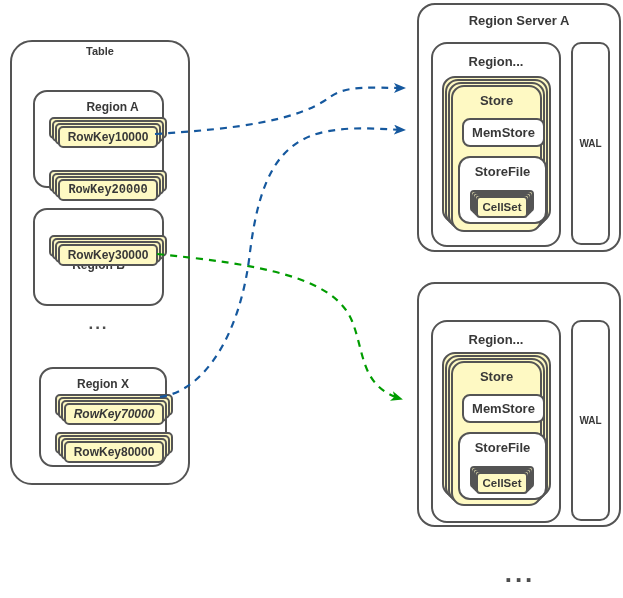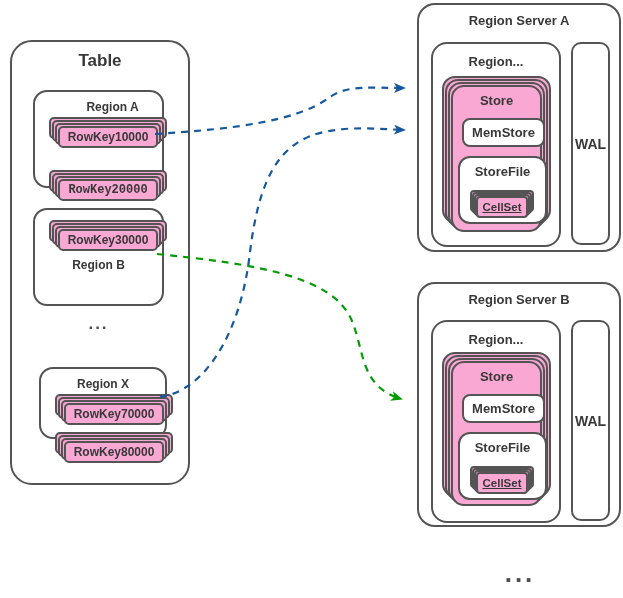--- a/index.html
+++ b/index.html
@@ -12,85 +12,85 @@
     position:absolute;box-sizing:border-box;background:#ffffff;
     border:2px solid #545454;
   }
   .title{
     position:absolute;left:0;right:0;text-align:center;
     font-weight:bold;color:#383838;white-space:nowrap;
   }
   
   .stack{position:absolute;box-sizing:border-box;}
   .stack .ly,.stack .fc{
-    position:absolute;box-sizing:border-box;background:#f9a8d4;border:2px solid #545454;
+    position:absolute;box-sizing:border-box;background:#fef9c3;border:2px solid #545454;
   }
   
   .rk .ly,.rk .fc{height:22px;border-radius:5px;}
   .rk .l3{left:0;right:0;top:0;}
   .rk .l2{left:3px;right:3px;top:3px;}
   .rk .l1{left:6px;right:6px;top:6px;}
   .rk .fc{left:9px;right:9px;top:9px;display:flex;align-items:center;justify-content:center;
           font-size:12px;}
   
   .st .ly,.st .fc{border-radius:13px;}
   .st .l3{left:0;right:0;top:0;bottom:9px;}
   .st .l2{left:3px;right:3px;top:3px;bottom:6px;}
   .st .l1{left:6px;right:6px;top:6px;bottom:3px;}
   .st .fc{left:9px;right:9px;top:9px;bottom:0;}
   
   .cs .ly,.cs .fc{height:22px;border-radius:4px;}
   .cs .l3{left:0;right:0;top:0;}
   .cs .l2{left:2px;right:2px;top:2px;}
   .cs .l1{left:4px;right:4px;top:4px;}
   .cs .fc{left:6px;right:6px;top:6px;display:flex;align-items:center;justify-content:center;
-          font-size:11.5px;text-decoration:underline;}
+          font-size:11.5px;}
   .ellipsis{position:absolute;text-align:center;color:#4d4d4d;letter-spacing:2px;}
-  .wal{display:flex;align-items:center;justify-content:center;font-size:14px;}
+  .wal{display:flex;align-items:center;justify-content:center;font-size:10px;}
   svg.overlay{position:absolute;left:0;top:0;z-index:10;pointer-events:none;}
 </style>
 </head>
 <body>
 
 <div id="canvas">
 
   <div class="box" style="left:10px;top:40px;width:180px;height:445px;border-radius:22px;">
-    <div class="title" style="top:9px;font-size:17px;">Table</div>
+    <div class="title" style="top:3px;font-size:11px;">Table</div>
 
     <div class="box" style="left:21px;top:48px;width:131px;height:98px;border-radius:14px;">
       <div class="title" style="top:8px;font-size:12px;margin-left:28px;">Region A</div>
       <div class="stack rk" style="left:14px;top:25px;width:118px;height:34px;">
         <i class="ly l3"></i>
           <i class="ly l2"></i>
           <i class="ly l1"></i>
         <b class="fc">RowKey10000</b>
       </div>
       <div class="stack rk" style="left:14px;top:78px;width:118px;height:34px;font-family:Liberation Mono, monospace;">
         <i class="ly l3"></i>
           <i class="ly l2"></i>
           <i class="ly l1"></i>
         <b class="fc">RowKey20000</b>
       </div>
     </div>
 
     <div class="box" style="left:21px;top:166px;width:131px;height:98px;border-radius:14px;">
       <div class="title" style="top:8px;font-size:12px;margin-top:40px;">Region B</div>
-      <div class="stack rk" style="left:14px;top:10px;width:118px;height:34px;">
+      <div class="stack rk" style="left:14px;top:25px;width:118px;height:34px;">
         <i class="ly l3"></i>
           <i class="ly l2"></i>
           <i class="ly l1"></i>
         <b class="fc">RowKey30000</b>
       </div>
     </div>
 
     <div class="ellipsis" style="left:21px;top:272px;width:131px;font-size:17px;">...</div>
 
-    <div class="box" style="left:27px;top:325px;width:128px;height:72px;border-radius:14px;">
+    <div class="box" style="left:27px;top:325px;width:128px;height:100px;border-radius:14px;">
       <div class="title" style="top:8px;font-size:12px;">Region X</div>
-      <div class="stack rk" style="left:14px;top:25px;width:118px;height:34px;">
+      <div class="stack rk" style="left:14px;top:25px;width:118px;height:34px;font-style:italic;">
         <i class="ly l3"></i>
           <i class="ly l2"></i>
           <i class="ly l1"></i>
         <b class="fc">RowKey70000</b>
       </div>
       <div class="stack rk" style="left:14px;top:63px;width:118px;height:34px;">
         <i class="ly l3"></i>
           <i class="ly l2"></i>
           <i class="ly l1"></i>
         <b class="fc">RowKey80000</b>
@@ -120,21 +120,20 @@
             <b class="fc">CellSet</b>
           </div>
         </div>
       </div>
     </div>
 
     <div class="box wal" style="left:152px;top:37px;width:39px;height:203px;border-radius:10px;">WAL</div>
   </div>
 
   <div class="box" style="left:417px;top:282px;width:204px;height:245px;border-radius:18px;">
-    <div class="title" style="top:8px;font-size:13px;">Region Server B</div>
 
     <div class="box" style="left:12px;top:36px;width:130px;height:203px;border-radius:16px;">
       <div class="title" style="top:10px;font-size:13px;">Region...</div>
 
       <div class="stack st" style="left:9px;top:30px;width:109px;height:154px;">
         <i class="ly l3"></i>
           <i class="ly l2"></i>
           <i class="ly l1"></i>
         <div class="fc"></div>
         <div class="title" style="left:9px;right:9px;top:17px;font-size:13px;">Store</div>

